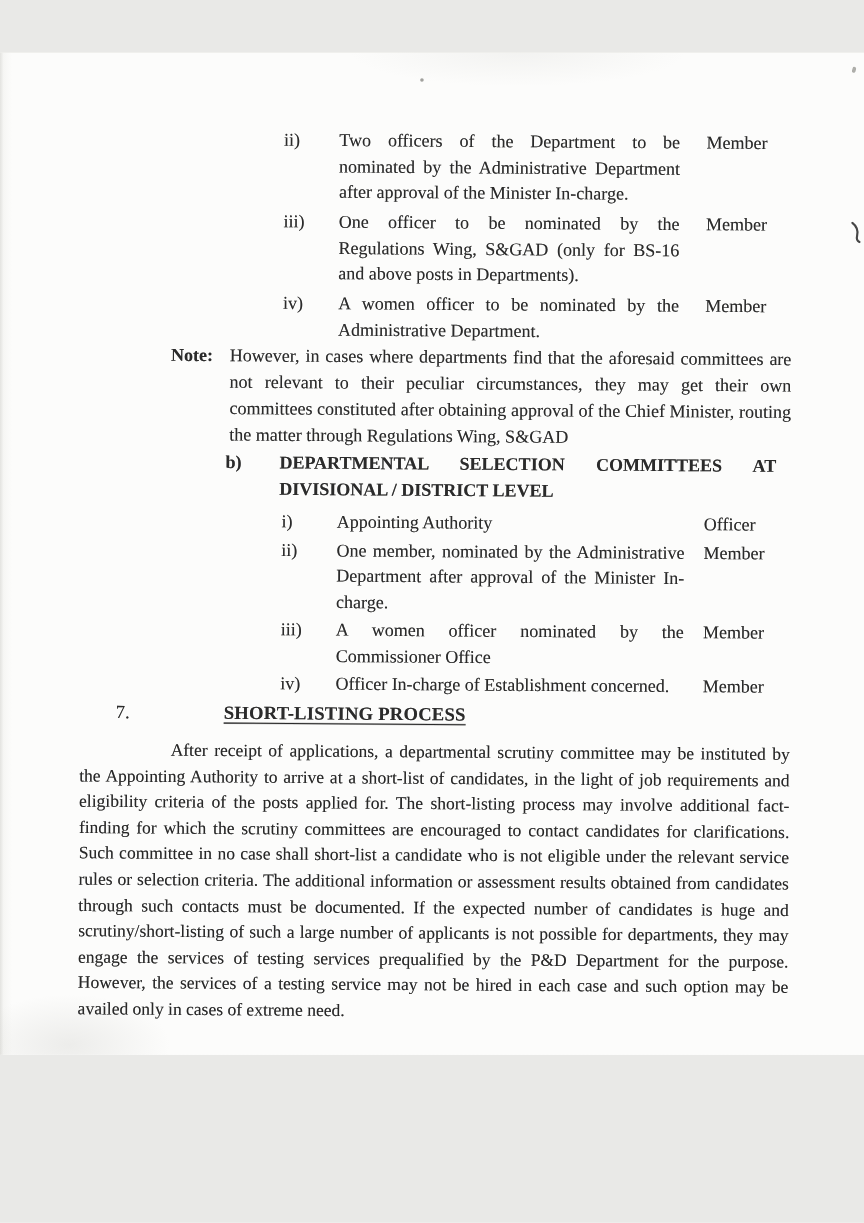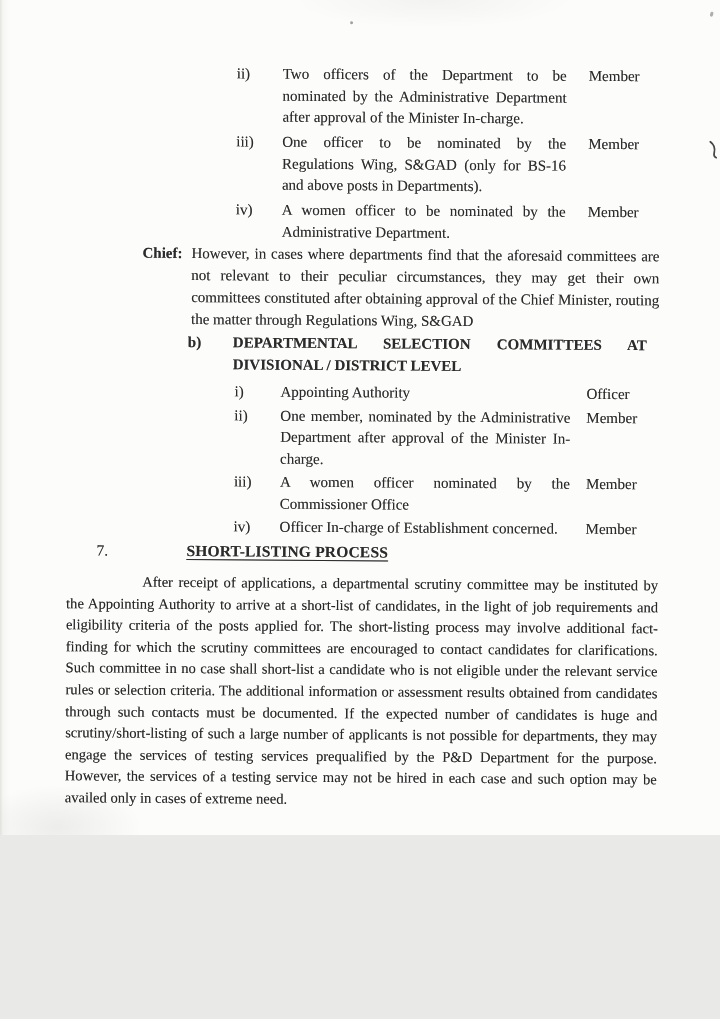--- a/index.html
+++ b/index.html
@@ -11,20 +11,21 @@
   }
   .page{
     position:relative;
     width:720px;height:835px;
     background:
       radial-gradient(ellipse 120px 60px at 8% 99%, rgba(190,190,185,.25), transparent 70%),
       radial-gradient(ellipse 200px 40px at 60% 0%, rgba(200,200,195,.18), transparent 70%),
       linear-gradient(to right, #e3e3e0 0px, #f6f6f4 3px, #fcfcfb 10px),
       #fcfcfb;
     overflow:hidden;
+    margin-top:44px;
   }
   .doc{
     position:absolute; inset:0;
     transform:rotate(0.4deg);
     transform-origin:40px 40px;
     color:#2b2b2b;
     text-shadow:0 0 .5px rgba(70,70,70,.55);
   }
   .block{position:absolute;}
   
@@ -91,21 +92,21 @@
         <span class="role">Member</span>
       </div>
       <div class="c-row">
         <span class="num">iv)</span>
         <span class="txt">A women officer to be nominated by the Administrative Department.</span>
         <span class="role">Member</span>
       </div>
     </div>
 
     <div class="block note" style="top:241px; left:144px;">
-      <span class="note-label">Chief:</span>
+      <span class="note-label">Note:</span>
       <span class="note-text">However, in cases where departments find that the aforesaid committees are not relevant to their peculiar circumstances, they may get their own committees constituted after obtaining approval of the Chief Minister, routing the matter through Regulations Wing, S&amp;GAD</span>
     </div>
 
     <div class="block sec-b" style="top:330px; left:190px;">
       <span class="b-label">b)</span>
       <span class="b-head">
         <span class="b-line1" style="display:block;">DEPARTMENTAL SELECTION COMMITTEES AT</span>
         <span class="b-line2" style="display:block;">DIVISIONAL / DISTRICT LEVEL</span>
       </span>
     </div>

